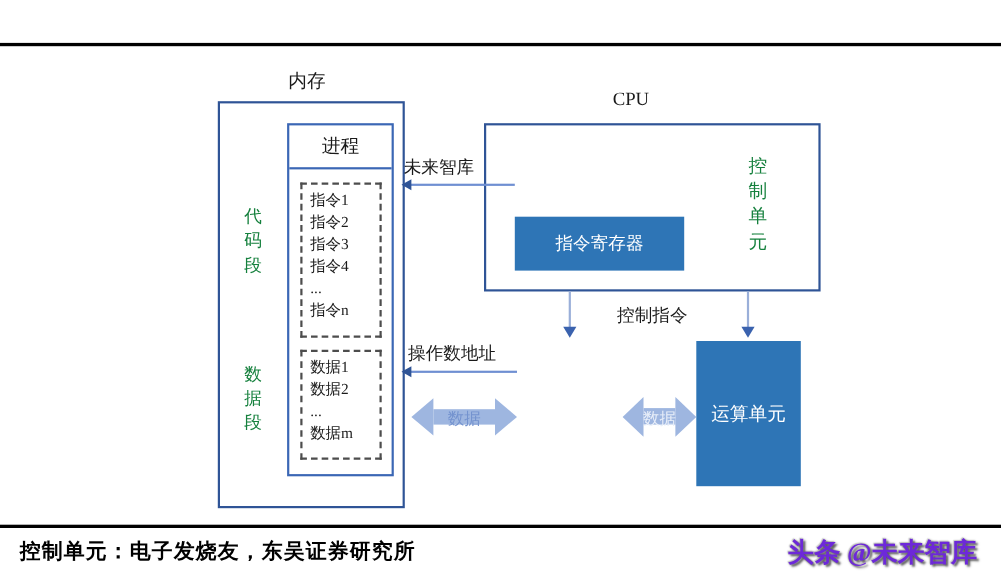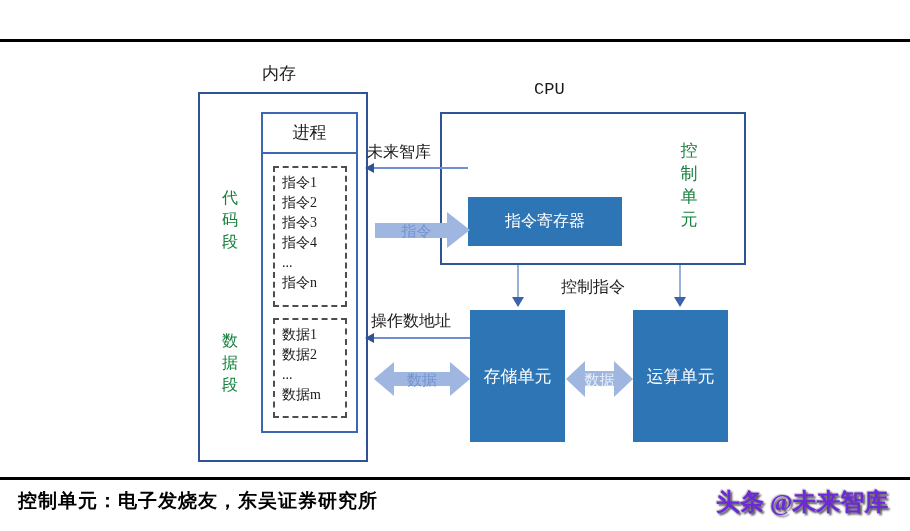--- a/index.html
+++ b/index.html
@@ -97,42 +97,36 @@
   <div class="abs dashed dashed-data">
     <div>数据1</div>
     <div>数据2</div>
     <div>...</div>
     <div>数据m</div>
   </div>
 
   <div class="abs vtext seg-label code-seg">代码段</div>
   <div class="abs vtext seg-label data-seg">数据段</div>
 
-  <div class="abs diagram-label" style="left:534px; top:80px;font-family:Liberation Mono, monospace;">CPU</div>
+  <div class="abs diagram-label" style="left:557px; top:80px;">CPU</div>
   <div class="abs cpu-box"></div>
   <div class="abs blue-box register-box">指令寄存器</div>
   <div class="abs vtext ctrl-unit">控制单元</div>
 
   <div class="abs flow-label lbl-instr-addr">未来智库</div>
   <div class="abs hline" style="left:373px; top:167px; width:95px;"></div>
   <div class="abs head-left" style="left:365px; top:163px;"></div>
 
-  <div class="abs thick-arrow instr-arrow">
-    <div class="ta-body"></div>
-    <div class="ta-head-r"></div>
-    <div class="ta-label" style="top:10px; left:-6px;">指令</div>
-  </div>
 
   <div class="abs flow-label lbl-ctrl-instr">控制指令</div>
   <div class="abs vline" style="left:517px; top:265px; height:34px;"></div>
   <div class="abs head-down" style="left:512px; top:297px;"></div>
   <div class="abs vline" style="left:679px; top:265px; height:34px;"></div>
   <div class="abs head-down" style="left:674px; top:297px;"></div>
 
-  <div class="abs blue-box unit-box storage-box">存储单元</div>
   <div class="abs blue-box unit-box alu-box">运算单元</div>
 
   <div class="abs flow-label lbl-operand">操作数地址</div>
   <div class="abs hline" style="left:373px; top:337px; width:97px;"></div>
   <div class="abs head-left" style="left:365px; top:333px;"></div>
 
   <div class="abs thick-arrow dbl-a">
     <div class="ta-head-l"></div>
     <div class="ta-body"></div>
     <div class="ta-head-r"></div>

